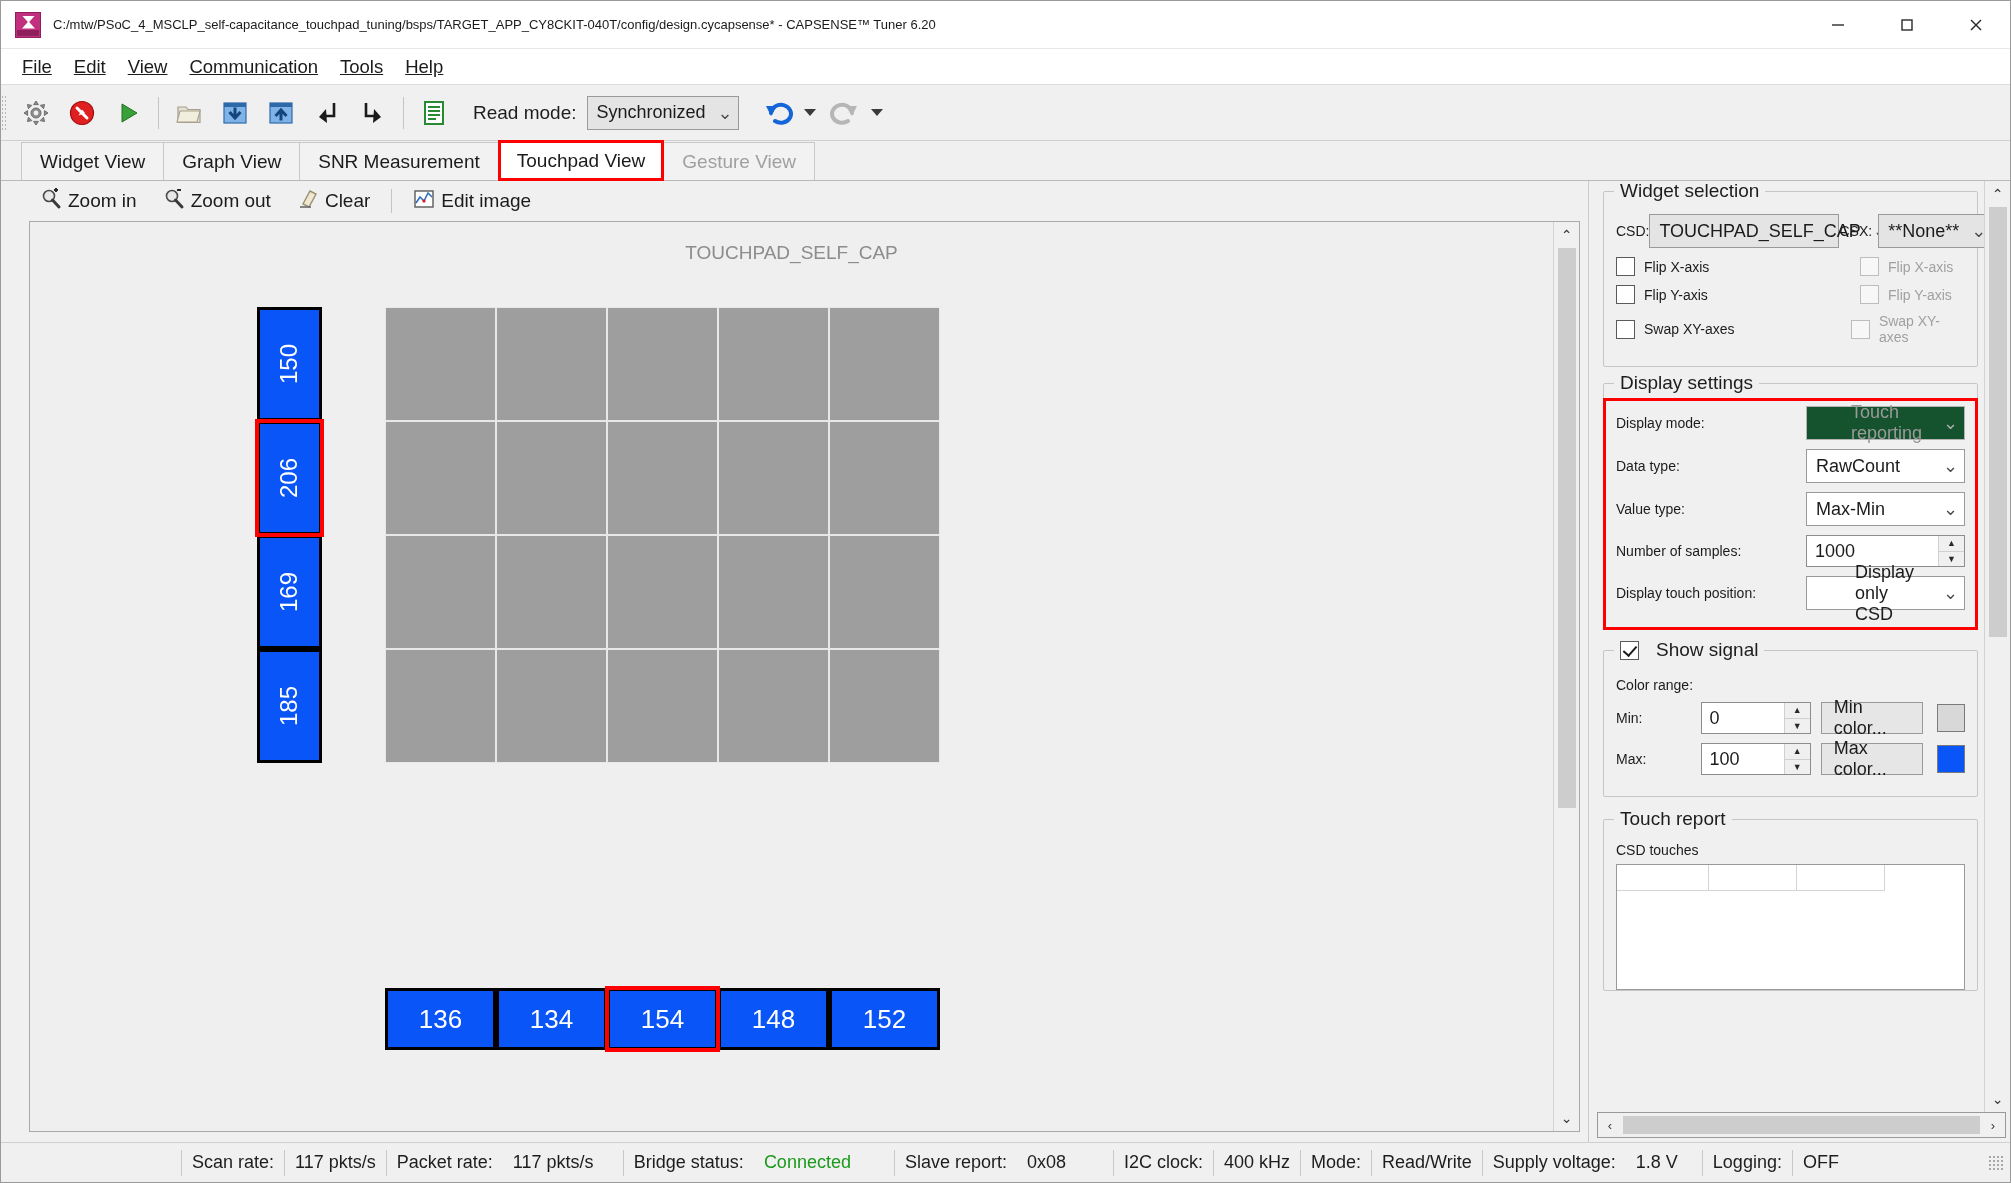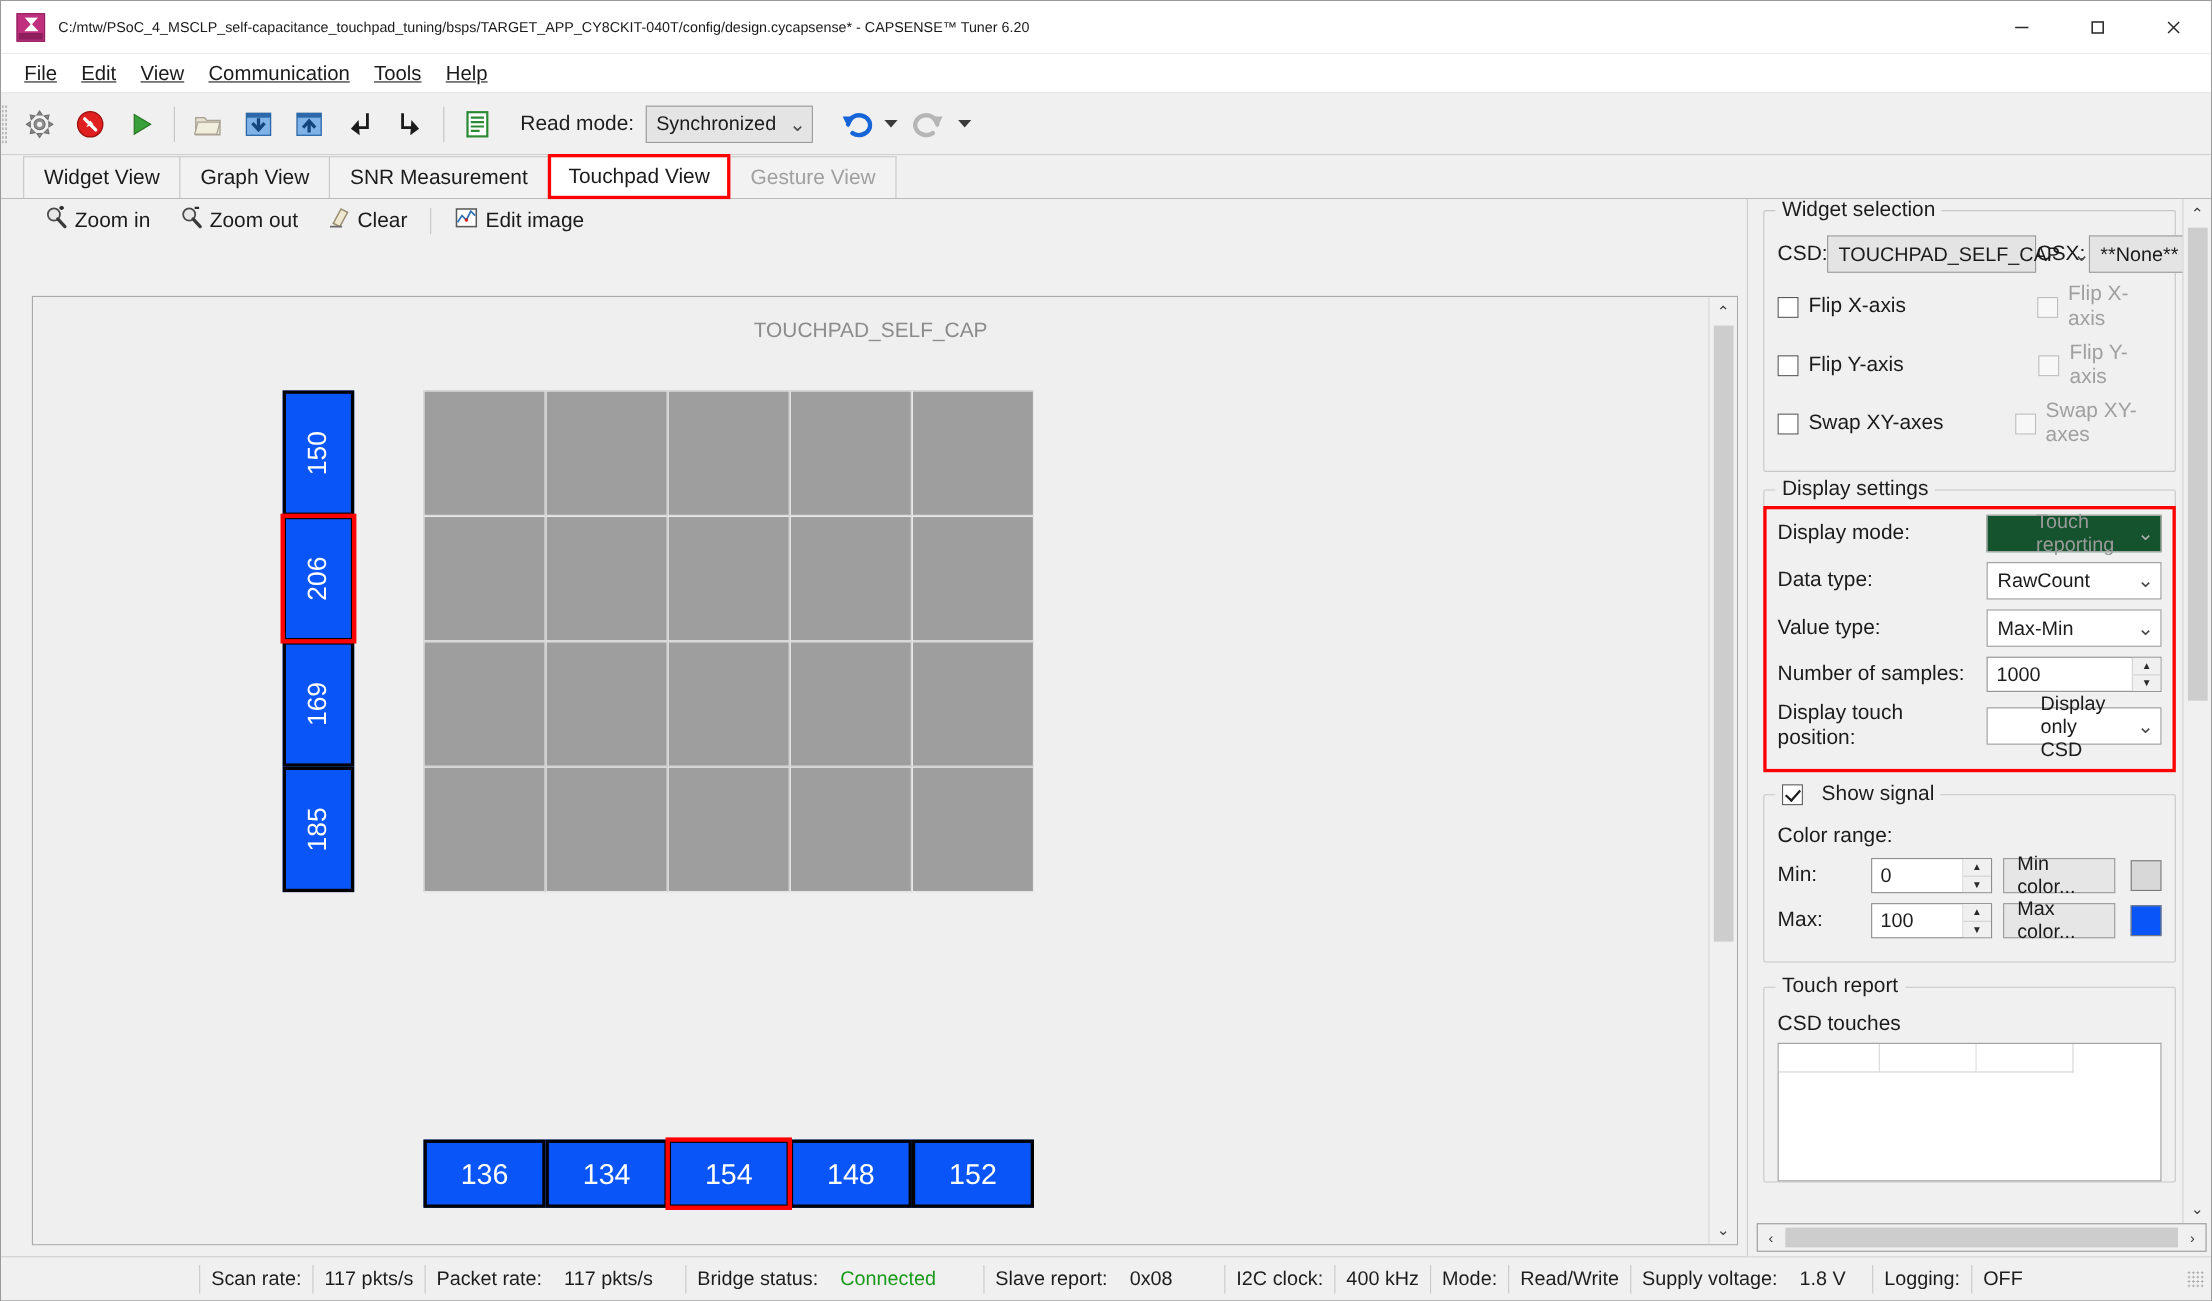--- a/index.html
+++ b/index.html
@@ -131,21 +131,21 @@
 
   
   .body {
     flex: 1 1 auto; display: flex; min-height: 0;
     background: #f0f0f0;
   }
 
   
   .leftpane {
     flex: 1 1 auto; display: flex; flex-direction: column;
-    min-width: 0; padding: 0; gap: 48px;
+    min-width: 0; padding: 0;
   }
   .viewtools {
     height: 40px; flex: 0 0 40px;
     display: flex; align-items: center;
     padding-left: 28px; gap: 4px;
     background: #f0f0f0;
   }
   .vt-btn {
     display: flex; align-items: center; gap: 6px;
     padding: 4px 10px; font-size: 19px;
@@ -224,21 +224,21 @@
     position: relative; background: #f0f0f0;
   }
   .group > .legend {
     position: absolute; top: -12px; left: 10px;
     background: #f0f0f0; padding: 0 6px; font-size: 19px;
   }
   .group.check > .legend {
     display: flex; align-items: center; gap: 8px;
   }
   .row { display: flex; align-items: center; margin: 9px 0; }
-  .lbl { font-size: 19px; color: #1b1b1b; }
+  .lbl { font-size: 14px; color: #1b1b1b; }
   .cb {
     width: 19px; height: 19px; flex: 0 0 19px;
     border: 1px solid #5a5a5a; background: #ffffff;
     margin-right: 9px; position: relative;
   }
   .cb.checked::after {
     content: ""; position: absolute; left: 5px; top: 1px;
     width: 6px; height: 11px;
     border: solid #1b1b1b; border-width: 0 2px 2px 0;
     transform: rotate(42deg);

